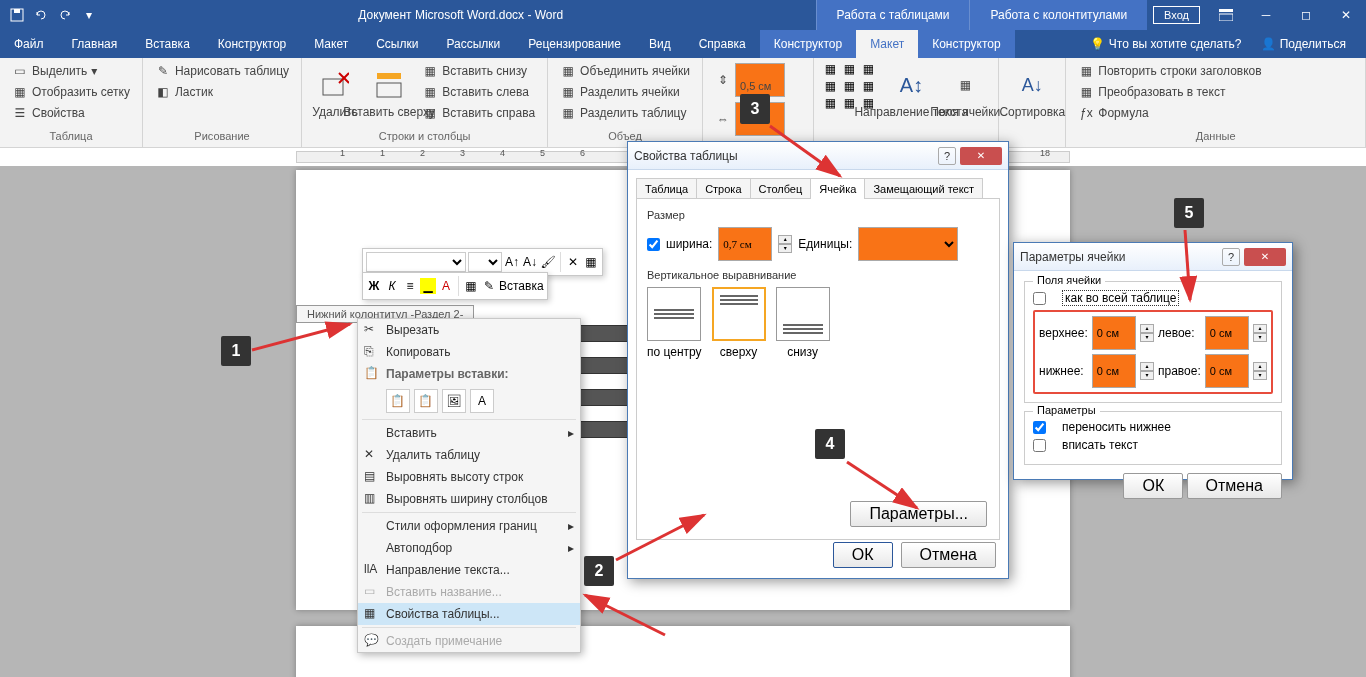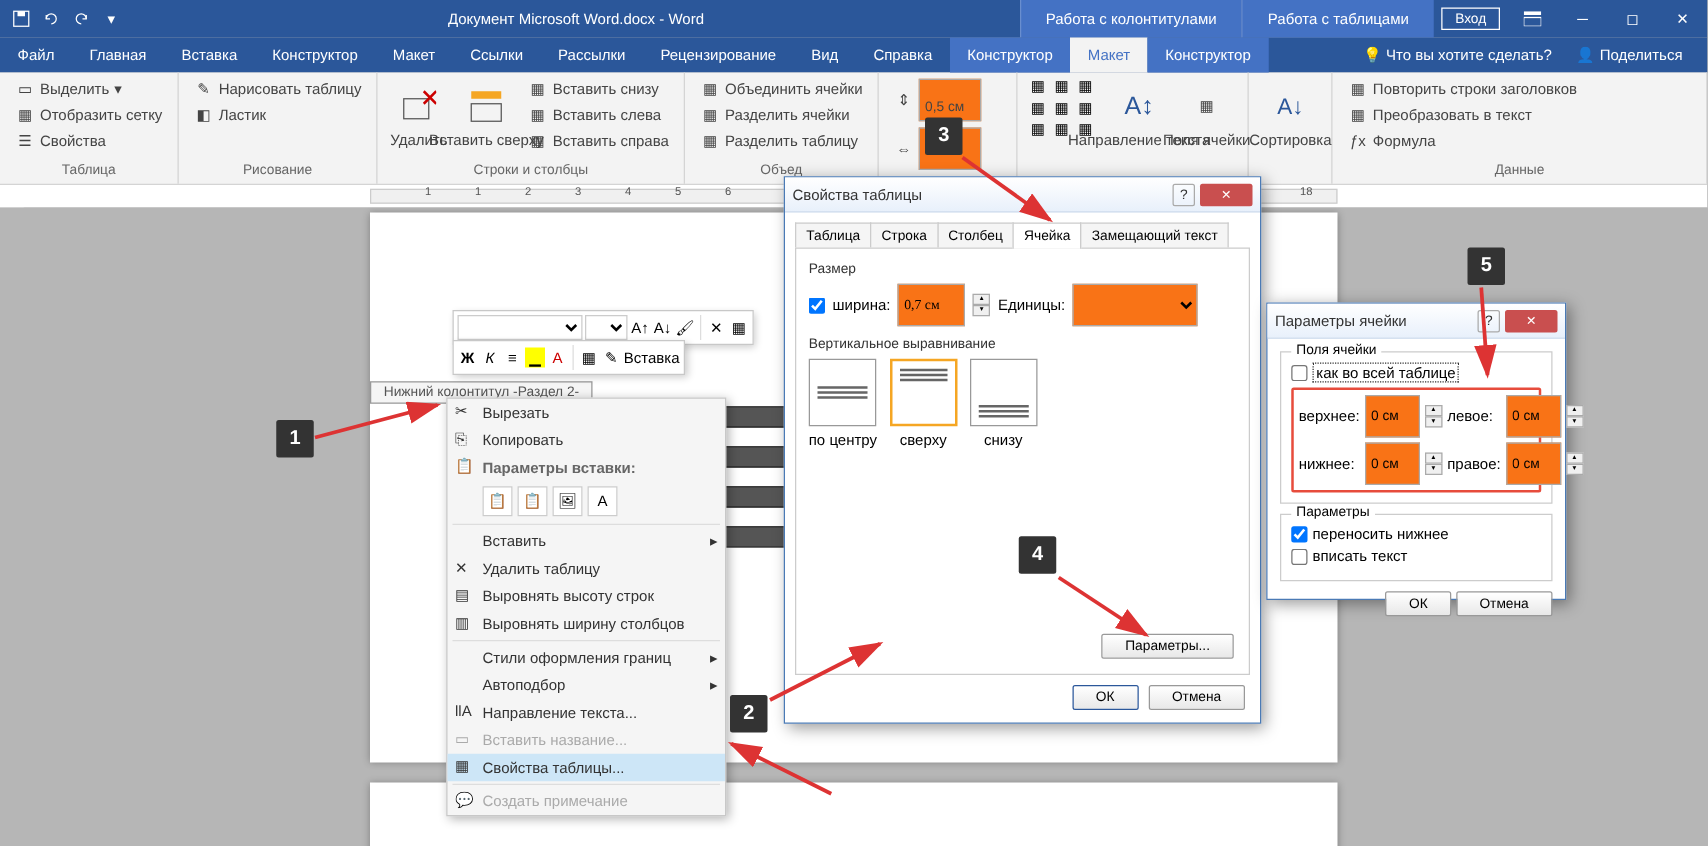--- a/index.html
+++ b/index.html
@@ -60,28 +60,28 @@
 .fs-lbl{font-size:11px;color:#333;margin-bottom:6px}
 .row{display:flex;align-items:center;gap:6px;margin-bottom:8px}
 .inp{border:1px solid #aaa;height:20px;padding:16px 4px;font-size:11px;background:#f97316}
 .spin{display:flex;flex-direction:column;width:14px}
 .spin div{height:9px;border:1px solid #aaa;font-size:6px;text-align:center;line-height:7px;background:#f0f0f0}
 .align-opts{display:flex;gap:10px;margin-top:6px}
 .align-opt{text-align:center;font-size:11px}
 .align-box{width:54px;height:54px;border:1px solid #999;margin-bottom:4px;display:flex;flex-direction:column;padding:6px;gap:2px;background:#fff}
 .align-box.sel{border:2px solid #f5a623}
 .align-box div{height:2px;background:#666}
-.dlg-btn{border:1px solid #999;background:linear-gradient(#fff,#e8e8e8);padding:3px 18px;font-size:11px;border-radius:2px}
+.dlg-btn{border:1px solid #999;background:linear-gradient(#fff,#e8e8e8);padding:3px 18px;font-size:16px;border-radius:2px}
 .dlg-btns{position:absolute;right:12px;bottom:10px;display:flex;gap:8px}
 .param-btn{position:absolute;right:12px;bottom:12px}
-.dlg2{left:1013px;top:242px;width:240px;height:238px}
+.dlg2{left:1013px;top:242px;width:280px;height:238px}
 .dlg2-body{padding:10px}
 .grp{border:1px solid #ccc;padding:8px;margin-bottom:8px;position:relative}
 .grp-t{position:absolute;top:-8px;left:8px;background:#fff;padding:0 4px;font-size:11px}
-.chk{display:flex;align-items:center;gap:4px;font-size:11px;margin-bottom:4px}
+.chk{display:flex;align-items:center;gap:16px;font-size:11px;margin-bottom:4px}
 .chk input{width:13px;height:13px}
 .margin-grid{display:grid;grid-template-columns:auto 1fr auto auto 1fr auto;gap:4px;align-items:center;font-size:11px;border:2px solid #e74c3c;padding:4px;border-radius:2px}
 .margin-grid .inp{width:44px}
 .callout{position:absolute;width:30px;height:30px;background:#333;color:#fff;display:flex;align-items:center;justify-content:center;font-size:16px;font-weight:bold;border-radius:2px;z-index:100}
 .arrow{position:absolute;z-index:99}
 .vruler{position:absolute;left:0;top:166px;width:20px;bottom:0;background:#fff;border-right:1px solid #ccc}
 .ruler-num{position:absolute;font-size:9px;color:#555}
 .table-sketch{position:absolute;left:576px;top:326px;width:300px}
 .table-sketch .tr{display:flex;height:16px}
 .table-sketch .td{border:1px solid #333;flex:1;margin:-1px 0 0 -1px}
@@ -107,22 +107,22 @@
     <div class="qat-ico">
         <svg width="14" height="14" viewBox="0 0 14 14">
           <path d="M11 7 A4 4 0 1 0 7 11" fill="none" stroke="#fff"></path>
           <path d="M11 4 L11 7 L8 7" fill="none" stroke="#fff"></path>
         </svg>
       </div>
     <div class="qat-ico">▾</div>
   </div>
   <div class="title-text">Документ Microsoft Word.docx - Word</div>
   <div class="title-ctx">
+    <div class="ctx-tab">Работа с таблицами</div>
     <div class="ctx-tab">Работа с колонтитулами</div>
-    <div class="ctx-tab">Работа с таблицами</div>
   </div>
   <div class="win-btns">
     <div class="login-btn">Вход</div>
     <div class="win-btn">
         <svg width="14" height="12">
           <rect x="0" y="0" width="14" height="3" fill="#fff"></rect>
           <rect x="0" y="5" width="14" height="7" fill="none" stroke="#fff"></rect>
         </svg>
       </div>
     <div class="win-btn">─</div>

